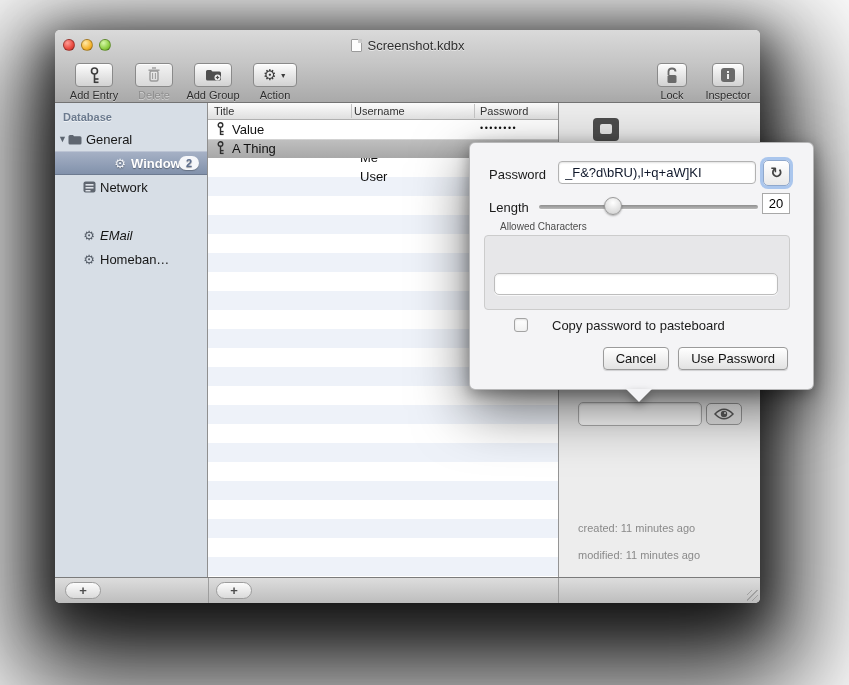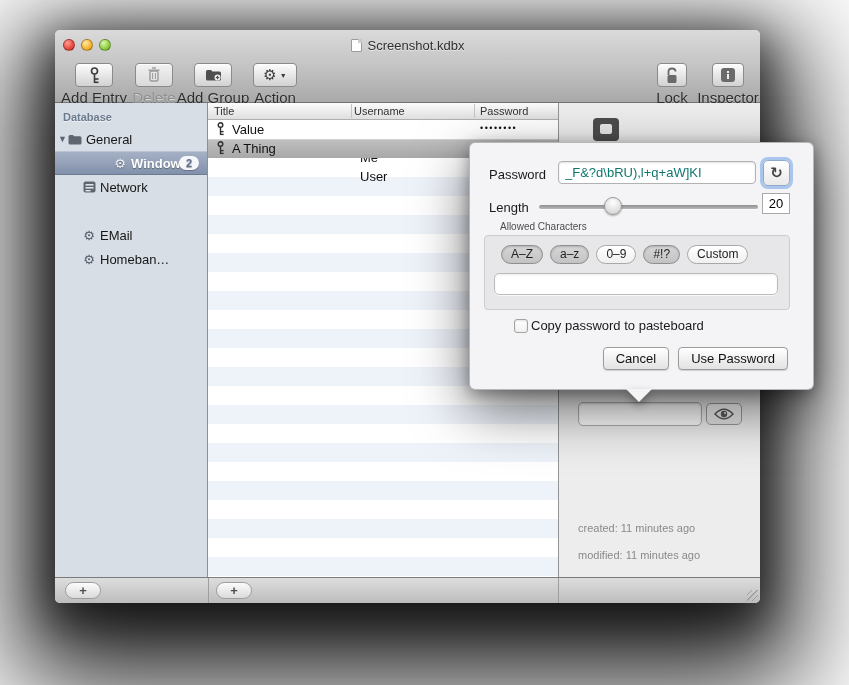--- a/index.html
+++ b/index.html
@@ -23,21 +23,21 @@
   .docicon { width:11px; height:13px; background:#fdfdfd; border:1px solid #9b9b9b; border-radius:1px; position:relative; }
   .docicon:after { content:""; position:absolute; right:-1px; top:-1px; border-style:solid; border-width:0 4px 4px 0; border-color:transparent #c7c7c7 #cfcfcf transparent; }
 
   
   .toolbar { position:absolute; left:0; top:30px; right:0; height:43px;
     background:linear-gradient(#c8c8c8,#a9a9a9); border-bottom:1px solid #737373; }
   .titem { position:absolute; top:3px; display:flex; flex-direction:column; align-items:center; }
   .tbtn { width:38px; height:24px; border-radius:4px; border:1px solid #8a8a8a;
     background:linear-gradient(#fdfdfd,#d2d2d2); box-shadow:inset 0 1px 0 rgba(255,255,255,0.85);
     display:flex; align-items:center; justify-content:center; }
-  .tlabel { margin-top:2px; font-size:15px; color:#2d2d2d; text-shadow:0 1px 0 rgba(255,255,255,0.45); white-space:nowrap; }
+  .tlabel { margin-top:2px; font-size:11px; color:#2d2d2d; text-shadow:0 1px 0 rgba(255,255,255,0.45); white-space:nowrap; }
   .titem.disabled .tlabel { color:#8f8f8f; }
   .titem.disabled .tbtn { background:linear-gradient(#f2f2f2,#d9d9d9); }
   .gearglyph { font-size:15px; color:#3d3d3d; line-height:1; font-family:"DejaVu Sans",sans-serif; }
   .ddarrow { font-size:7px; color:#3d3d3d; margin-left:3px; }
 
   
   .content { position:absolute; left:0; top:73px; right:0; bottom:26px; display:flex; }
 
   .sidebar { width:153px; background:#d7dee6; border-right:1px solid #8f8f8f; position:relative; font-size:13px; }
   .dbheader { position:absolute; left:8px; top:8px; font-size:11px; font-weight:bold; color:#6b7a8e; text-shadow:0 1px 0 rgba(255,255,255,0.6); }
@@ -90,40 +90,40 @@
   
   .popover { position:absolute; left:469px; top:142px; width:345px; height:248px; z-index:20;
     background:#f4f4f6; border:1px solid rgba(0,0,0,0.25); border-radius:6px;
     box-shadow:0 20px 55px rgba(0,0,0,0.55), 0 4px 15px rgba(0,0,0,0.35); font-size:13px; color:#1a1a1a; }
   .ptail { position:absolute; left:156px; top:100%; width:0; height:0;
     border-left:13px solid transparent; border-right:13px solid transparent; border-top:13px solid #f4f4f6;
     filter:drop-shadow(0 4px 4px rgba(0,0,0,0.35)); }
   .plabel { position:absolute; left:19px; }
   .pw-label { top:24px; } .len-label { top:57px; }
   .pwinput { position:absolute; left:88px; top:18px; width:198px; height:23px; border:1px solid #b2b2b2; border-radius:4px;
-    background:#fff; box-shadow:inset 0 1px 2px rgba(0,0,0,0.12); font-size:13px; padding:0 6px; color:#0f766e; }
+    background:#fff; box-shadow:inset 0 1px 2px rgba(0,0,0,0.12); font-size:13px; padding:0 6px; color:#0f172a; }
   .refreshbtn { position:absolute; left:293px; top:17px; width:27px; height:26px; border:1px solid #8fa8cc; border-radius:5px;
     background:linear-gradient(#ffffff,#e9e9e9); box-shadow:0 0 0 3px rgba(110,160,230,0.55);
     font-size:15px; font-weight:bold; color:#444; text-align:center; line-height:24px; font-family:"DejaVu Sans",sans-serif; }
   .slider { position:absolute; left:69px; top:55px; width:219px; height:16px; }
   .strack { position:absolute; left:0; right:0; top:7px; height:4px; border-radius:2px; background:linear-gradient(#8f8f8f,#b9b9b9); box-shadow:0 1px 0 rgba(255,255,255,0.6); }
   .sthumb { position:absolute; left:65px; top:-1px; width:18px; height:18px; border-radius:50%;
     background:radial-gradient(circle at 50% 30%, #ffffff, #dcdcdc 70%, #c6c6c6); border:1px solid #9a9a9a; box-shadow:0 1px 2px rgba(0,0,0,0.3); }
   .lenbox { position:absolute; left:292px; top:50px; width:28px; height:21px; border:1px solid #a8a8a8;
     background:#fff; font-size:13px; text-align:center; padding:0 2px; }
   .allowed { position:absolute; left:30px; top:78px; font-size:10px; color:#4c4c4c; }
   .groupbox { position:absolute; left:14px; top:92px; width:306px; height:75px; background:rgba(0,0,0,0.05);
     border:1px solid #cccccc; border-radius:4px; }
   .pillrow { position:absolute; left:16px; top:9px; display:flex; gap:7px; }
   .pill { height:19px; border-radius:10px; padding:0 9px; font-size:12px; line-height:17px;
     border:1px solid #a8a8a8; background:linear-gradient(#ffffff,#f0f0f0); color:#222; }
   .pill.on { background:linear-gradient(#d6d6d6,#c3c3c3); border-color:#8f8f8f; box-shadow:inset 0 1px 2px rgba(0,0,0,0.18); }
   .custominput { position:absolute; left:9px; top:37px; width:284px; height:22px; border:1px solid #bdbdbd; border-radius:5px;
     background:#fff; box-shadow:0 1px 0 rgba(255,255,255,0.7), inset 0 1px 2px rgba(0,0,0,0.08); font-size:13px; padding:0 6px; }
-  .checkrow { position:absolute; left:20px; top:175px; display:flex; align-items:flex-end; gap:3px;padding-left:24px; }
+  .checkrow { position:absolute; left:20px; top:175px; display:flex; align-items:flex-start; gap:24px;padding-left:24px; }
   .checkbox { width:14px; height:14px; border:1px solid #a3a3a3; border-radius:3px; background:linear-gradient(#ffffff,#f1f1f1);
     box-shadow:inset 0 1px 2px rgba(0,0,0,0.12); }
   .btnrow { position:absolute; right:25px; top:204px; display:flex; gap:9px; }
   .pbtn { height:23px; border:1px solid #9b9b9b; border-radius:4px; background:linear-gradient(#ffffff,#e2e2e2);
     box-shadow:0 1px 1px rgba(0,0,0,0.15), inset 0 1px 0 rgba(255,255,255,0.9); font-size:13px; color:#111;
     padding:0 12px; line-height:21px; }
 
   svg { display:block; }
 </style>
 </head>
@@ -238,21 +238,21 @@
               <rect x="0.5" y="0.5" width="12" height="11" rx="2" fill="#5f6670"></rect>
               <rect x="2.5" y="3" width="8" height="1.6" fill="#dfe3e9"></rect>
               <rect x="2.5" y="6" width="8" height="1.6" fill="#dfe3e9"></rect>
               <rect x="2.5" y="9" width="5" height="1.4" fill="#dfe3e9"></rect>
             </svg>
         </span>
         <span style="margin-left:4px;">Network</span>
       </div>
       <div class="srow" style="top:120px;">
         <span class="icon sgear" style="margin-left:27px;">⚙</span>
-        <span style="margin-left:4px;">EMail</span>
+        <span style="margin-left:4px;font-style:italic;">EMail</span>
       </div>
       <div class="srow" style="top:144px;">
         <span class="icon sgear" style="margin-left:27px;">⚙</span>
         <span style="margin-left:4px;">Homeban…</span>
       </div>
     </div>
 
     <div class="tablepane">
       <div class="thead">
         <span class="th" style="left:6px;">Title</span>
@@ -325,27 +325,20 @@
 
   <span class="plabel len-label">Length</span>
   <div class="slider">
     <div class="strack"></div>
     <div class="sthumb"></div>
   </div>
   <input class="lenbox" value="20" style="">
 
   <div class="allowed">Allowed Characters</div>
   <div class="groupbox">
-    <div class="pillrow">
-      <span class="pill on">A–Z</span>
-      <span class="pill on">a–z</span>
-      <span class="pill">0–9</span>
-      <span class="pill on">#!?</span>
-      <span class="pill">Custom</span>
-    </div>
     <input class="custominput" value="" style="">
   </div>
 
   <div class="checkrow">
     <span class="checkbox"></span>
     <span>Copy password to pasteboard</span>
   </div>
 
   <div class="btnrow">
     <div class="pbtn">Cancel</div>

